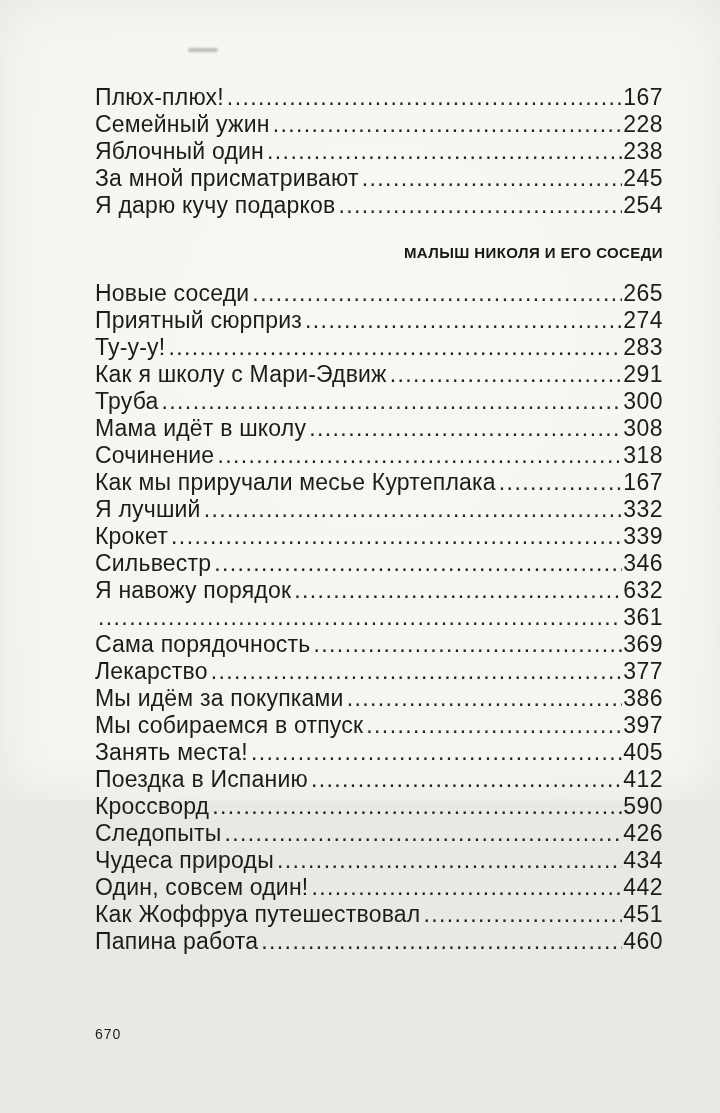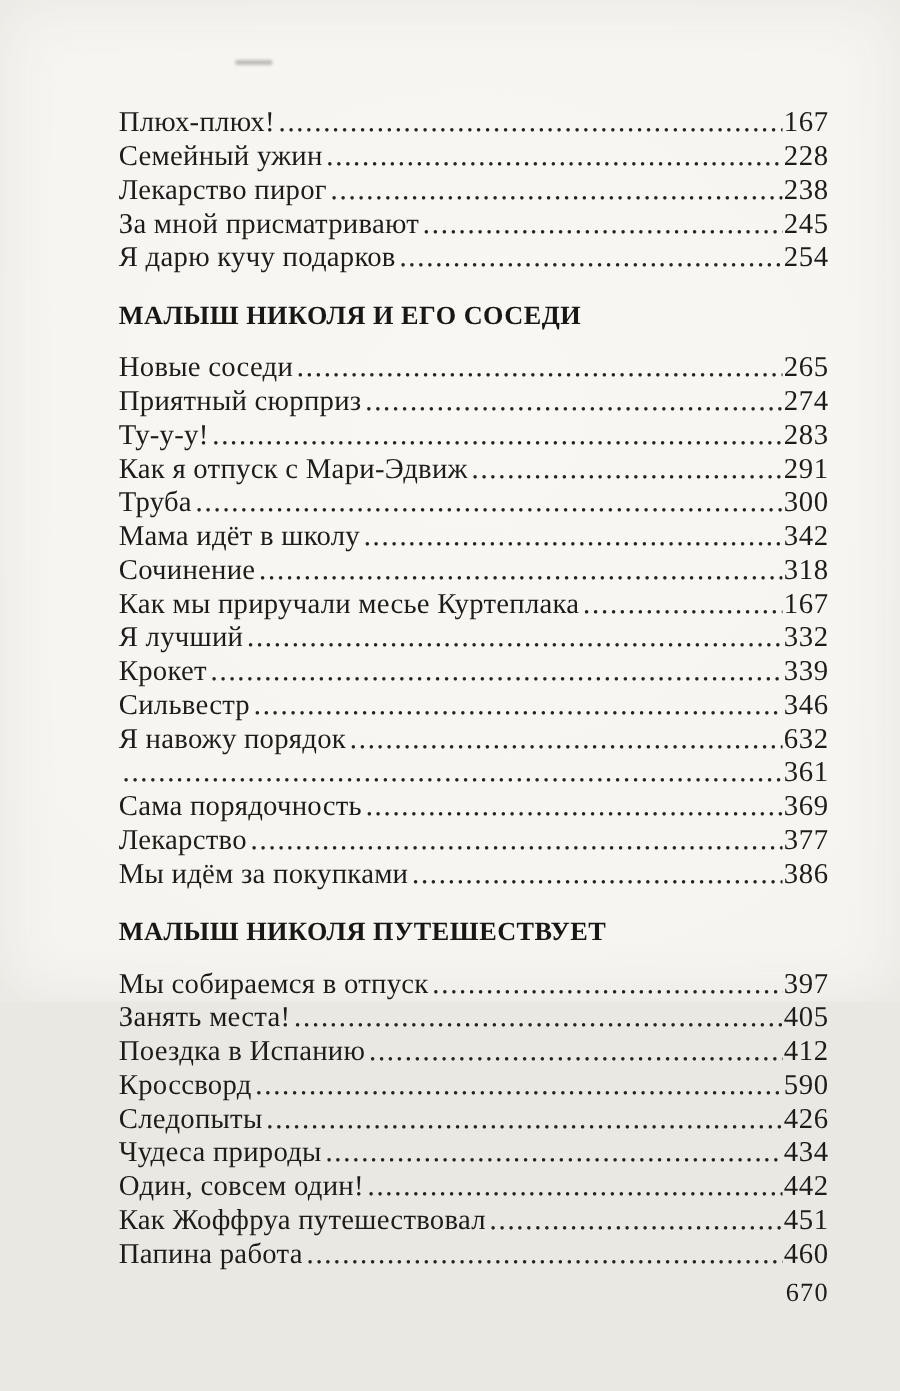--- a/index.html
+++ b/index.html
@@ -9,21 +9,21 @@
     height: 1113px;
     overflow: hidden;
     background: #e9e8e2;
   }
   .page {
     position: relative;
     width: 720px;
     height: 801px;
     background: radial-gradient(140% 120% at 52% 42%, #f8f7f4 0%, #f5f4f0 55%, #efeee9 88%, #e9e8e1 100%);
     box-shadow: inset 0 0 50px rgba(80, 78, 68, 0.08);
-    font-family: Liberation Serif, serif;
+    font-family: Liberation Sans, sans-serif;
     color: #1d1c1a;
     -webkit-font-smoothing: antialiased;
   }
   .smudge {
     position: absolute;
     left: 188px;
     top: 48px;
     width: 30px;
     height: 4px;
     background: rgba(125, 123, 118, 0.45);
@@ -56,35 +56,35 @@
     color: #242320;
   }
   .row .dots::after {
     content: "........................................................................................................................";
   }
   .row .p {
     flex: 0 0 auto;
     letter-spacing: 0.5px;
   }
   .section-heading {
-    text-align: left;
+    text-align: right;
     font-weight: bold;
-    font-size: 21px;
+    font-size: 15px;
     line-height: 27px;
     margin: 20px 0 14px 0;
     letter-spacing: 0.4px;
     color: #181715;
   }
   .footer {
     position: absolute;
     left: 95px;
     right: 57px;
     top: 1021px;
-    text-align: right;
-    font-size: 21px;
+    text-align: left;
+    font-size: 14px;
     line-height: 26px;
     letter-spacing: 1px;
   }
 </style>
 </head>
 <body>
 
 <div class="page">
   <div class="smudge"></div>
   <div class="toc" id="toc-root">
@@ -92,21 +92,21 @@
         <span class="t">Плюх-плюх!</span>
         <span class="dots"></span>
         <span class="p">167</span>
       </div>
       <div class="row">
         <span class="t">Семейный ужин</span>
         <span class="dots"></span>
         <span class="p">228</span>
       </div>
       <div class="row">
-        <span class="t">Лекарство пирог</span>
+        <span class="t">Яблочный один</span>
         <span class="dots"></span>
         <span class="p">238</span>
       </div>
       <div class="row">
         <span class="t">За мной присматривают</span>
         <span class="dots"></span>
         <span class="p">245</span>
       </div>
       <div class="row">
         <span class="t">Я дарю кучу подарков</span>
@@ -123,33 +123,33 @@
         <span class="t">Приятный сюрприз</span>
         <span class="dots"></span>
         <span class="p">274</span>
       </div>
       <div class="row">
         <span class="t">Ту-у-у!</span>
         <span class="dots"></span>
         <span class="p">283</span>
       </div>
       <div class="row">
-        <span class="t">Как я отпуск с Мари-Эдвиж</span>
+        <span class="t">Как я школу с Мари-Эдвиж</span>
         <span class="dots"></span>
         <span class="p">291</span>
       </div>
       <div class="row">
         <span class="t">Труба</span>
         <span class="dots"></span>
         <span class="p">300</span>
       </div>
       <div class="row">
         <span class="t">Мама идёт в школу</span>
         <span class="dots"></span>
-        <span class="p">342</span>
+        <span class="p">308</span>
       </div>
       <div class="row">
         <span class="t">Сочинение</span>
         <span class="dots"></span>
         <span class="p">318</span>
       </div>
       <div class="row">
         <span class="t">Как мы приручали месье Куртеплака</span>
         <span class="dots"></span>
         <span class="p">167</span>
@@ -186,21 +186,20 @@
       <div class="row">
         <span class="t">Лекарство</span>
         <span class="dots"></span>
         <span class="p">377</span>
       </div>
       <div class="row">
         <span class="t">Мы идём за покупками</span>
         <span class="dots"></span>
         <span class="p">386</span>
       </div>
-      <div class="section-heading">МАЛЫШ НИКОЛЯ ПУТЕШЕСТВУЕТ</div>
       <div class="row">
         <span class="t">Мы собираемся в отпуск</span>
         <span class="dots"></span>
         <span class="p">397</span>
       </div>
       <div class="row">
         <span class="t">Занять места!</span>
         <span class="dots"></span>
         <span class="p">405</span>
       </div>

